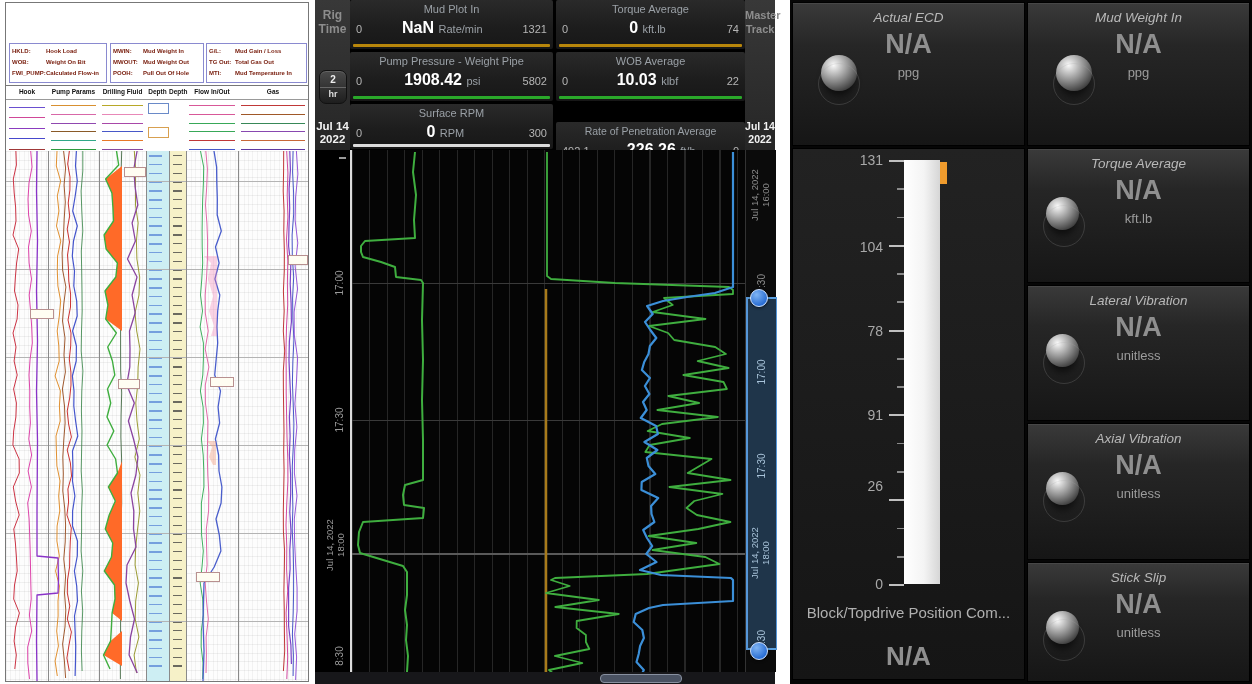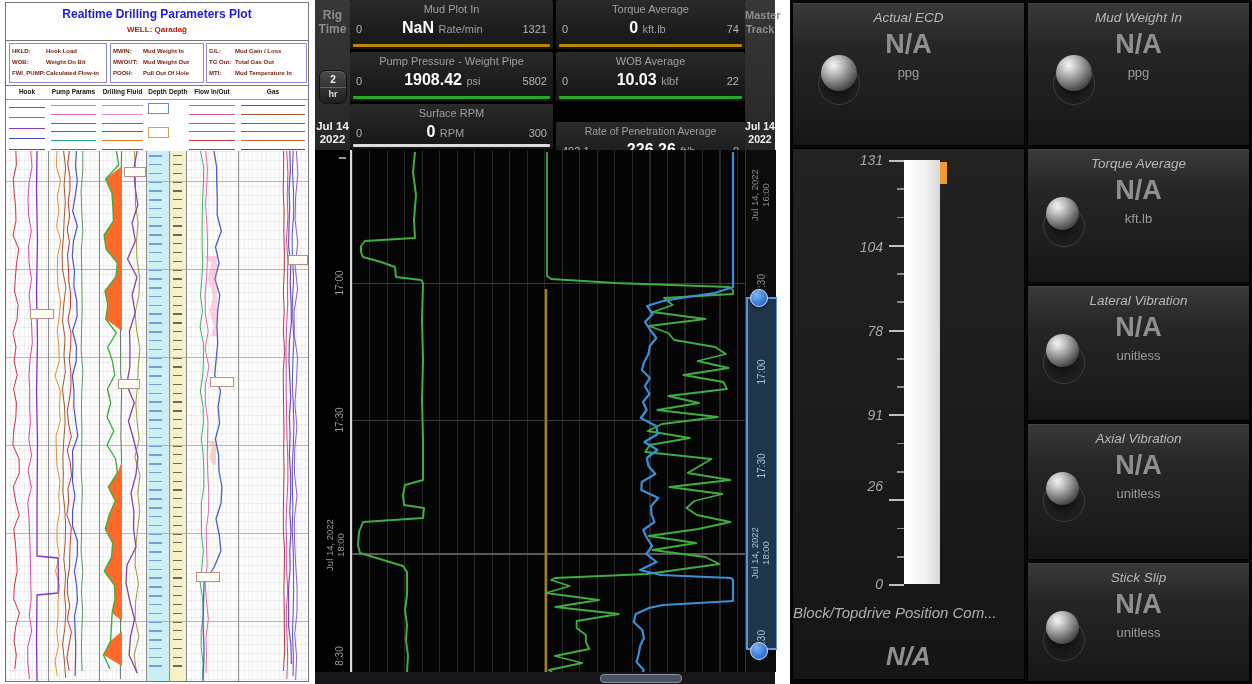--- a/index.html
+++ b/index.html
@@ -57,39 +57,35 @@
   
   .rpanel{position:absolute;left:790px;top:0;width:462px;height:684px;background:#060606;}
   .tile{position:absolute;background:linear-gradient(180deg,#3a3a3a 0%,#262626 30%,#161616 100%);border:1px solid #000;box-shadow:inset 0 1px 0 rgba(255,255,255,0.07);box-sizing:border-box;cursor:pointer;}
   .t-title{position:absolute;top:7px;width:100%;text-align:center;color:#b8b8b8;font-size:13.5px;font-style:italic;}
   .t-val{position:absolute;top:26px;width:100%;text-align:center;color:#8f8f8f;font-size:27px;font-weight:bold;}
   .t-unit{position:absolute;top:62px;width:100%;text-align:center;color:#9c9c9c;font-size:13px;}
   .sphere{position:absolute;width:36px;height:36px;border-radius:50%;
     background:radial-gradient(circle at 35% 28%,#fafafa 0%,#cfcfcf 18%,#8f8f8f 45%,#3f3f3f 78%,#2a2a2a 100%);
     box-shadow:0 8px 7px -3px rgba(0,0,0,0.55);}
   .sphere:after{content:'';position:absolute;left:-3px;top:8px;width:40px;height:40px;border-radius:50%;border:1px solid rgba(170,170,170,0.22);}
-  .pgauge{position:absolute;left:2px;top:148px;width:233px;height:532px;background:linear-gradient(180deg,#222,#151515);border:1px solid #000;box-sizing:border-box;font-style:italic;}
+  .pgauge{position:absolute;left:2px;top:148px;width:233px;height:532px;background:linear-gradient(180deg,#222,#151515);border:1px solid #000;box-sizing:border-box;}
   .ptick-minor{position:absolute;left:104px;top:11px;width:7px;height:426px;background:repeating-linear-gradient(to bottom,#8a8a8a 0 1.5px,transparent 1.5px 28.3px);}
   .ptick-major{position:absolute;left:96px;top:11px;width:15px;height:426px;background:repeating-linear-gradient(to bottom,#c0c0c0 0 2px,transparent 2px 84.8px);}
   .plabel{position:absolute;left:30px;width:60px;text-align:right;color:#a8a8a8;font-size:14px;}
   .pbar{position:absolute;left:111px;top:11px;width:36px;height:424px;background:linear-gradient(90deg,#ffffff,#f4f4f4 55%,#d6d6d6);}
   .pmarker{position:absolute;left:147px;top:13px;width:7px;height:22px;background:#ef9b2d;}
-  .pname{position:absolute;top:455px;width:100%;color:#b0b0b0;font-size:15px;}
+  .pname{position:absolute;top:455px;width:100%;text-align:center;color:#b0b0b0;font-size:15px;}
   .pna{position:absolute;top:492px;width:100%;text-align:center;color:#8f8f8f;font-size:26px;font-weight:bold;}
 </style>
 </head>
 <body>
 
 <div id="root">
 
   <div class="lpanel">
-    <div class="ltitlebox">
-      <div class="ltitle">Realtime Drilling Parameters Plot</div>
-      <div class="lwell">WELL: Qaradağ</div>
-    </div>
     <div class="legendbox" style="left:3px;width:98px;">
       <div class="lrow"><span class="lkey">HKLD:</span><span>Hook Load</span></div>
       <div class="lrow"><span class="lkey">WOB:</span><span>Weight On Bit</span></div>
       <div class="lrow"><span class="lkey">FWI_PUMP:</span><span>Calculated Flow-in</span></div>
     </div>
     <div class="legendbox" style="left:104px;width:94px;">
       <div class="lrow"><span class="lkey" style="width:30px">MWIN:</span><span>Mud Weight In</span></div>
       <div class="lrow"><span class="lkey" style="width:30px">MWOUT:</span><span>Mud Weight Out</span></div>
       <div class="lrow"><span class="lkey" style="width:30px">POOH:</span><span>Pull Out Of Hole</span></div>
     </div>

